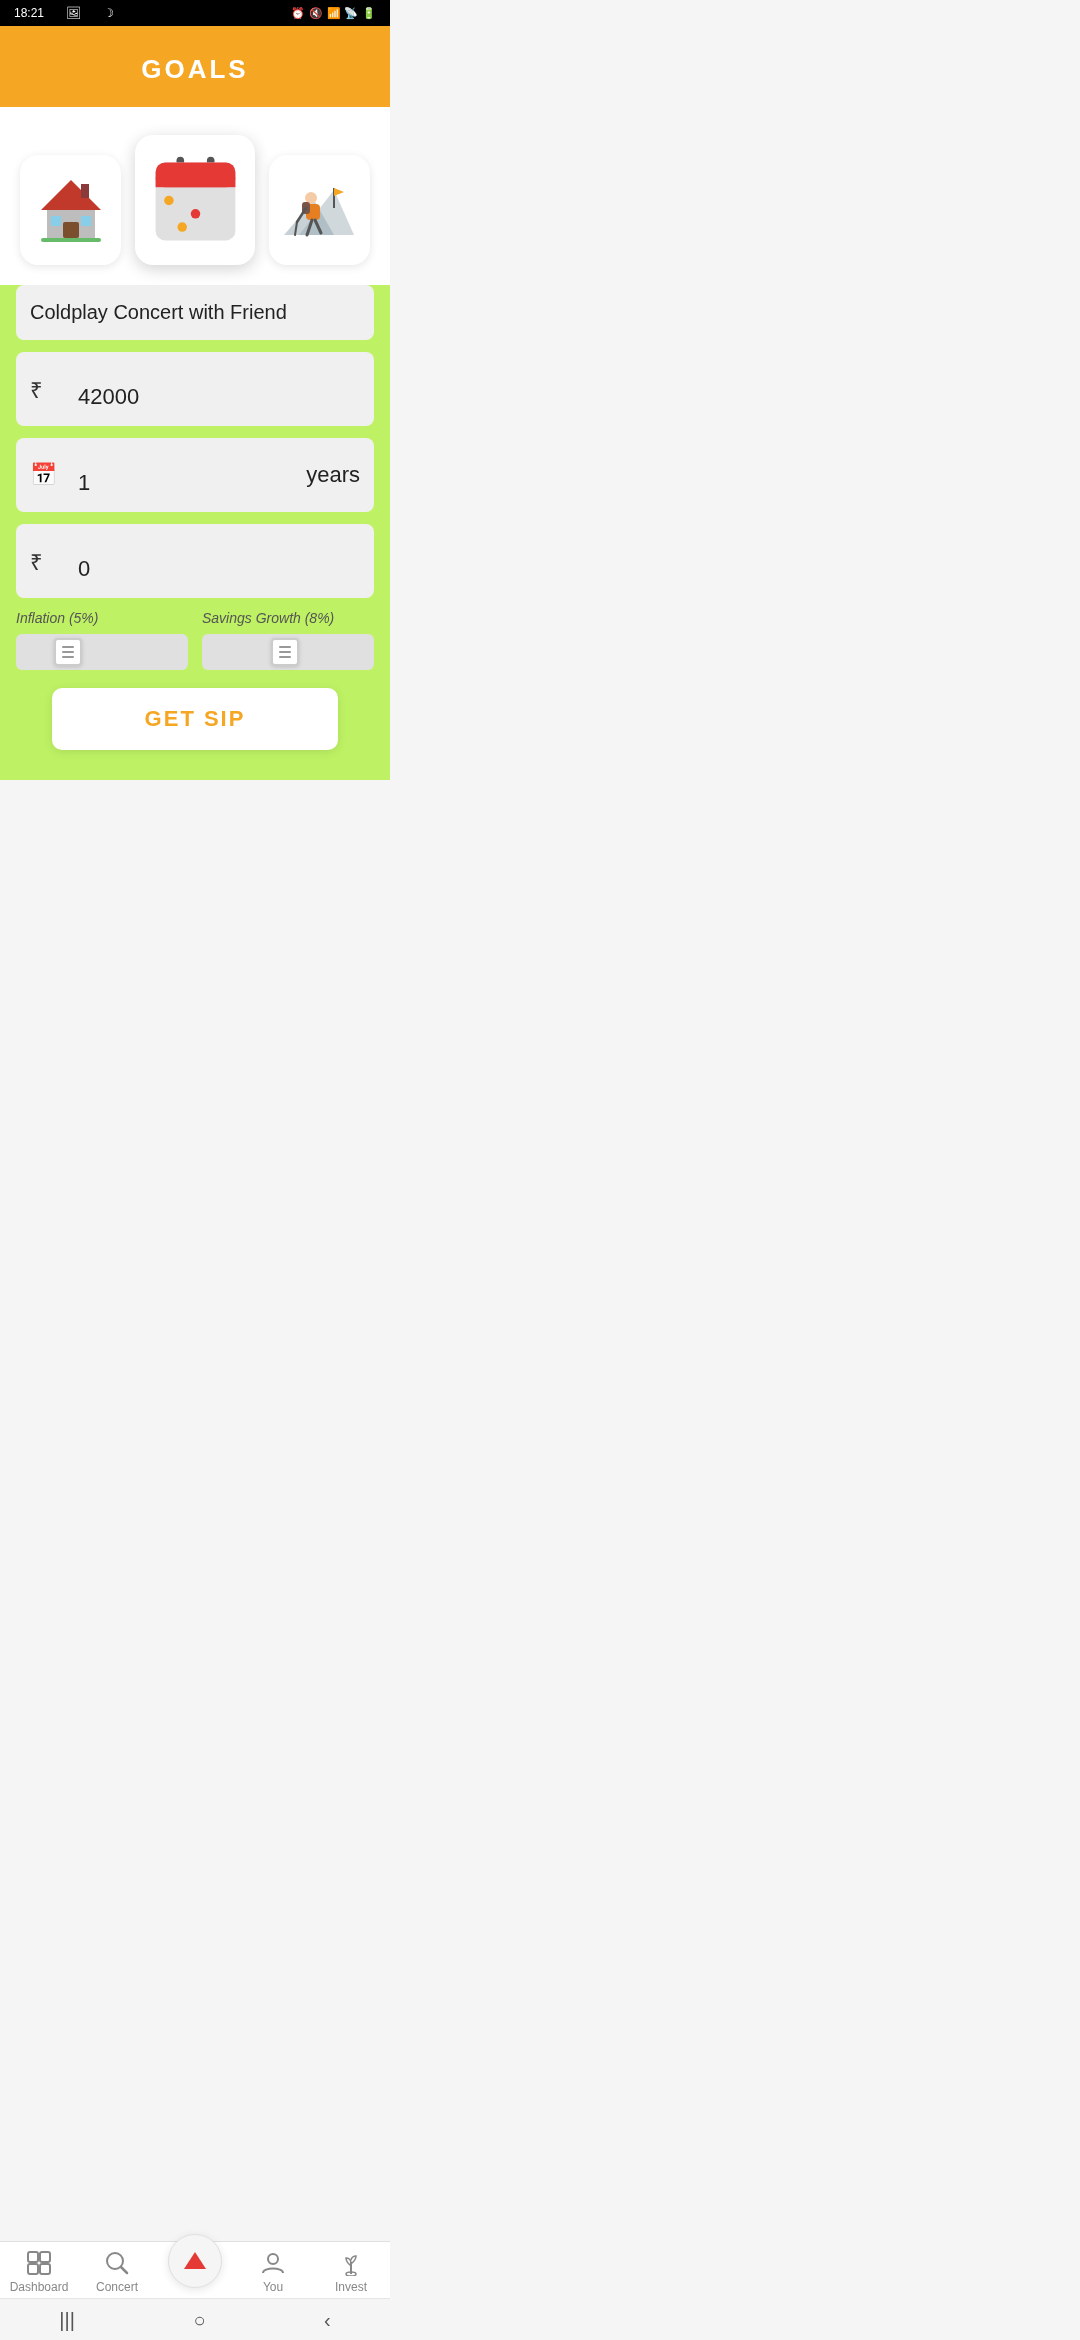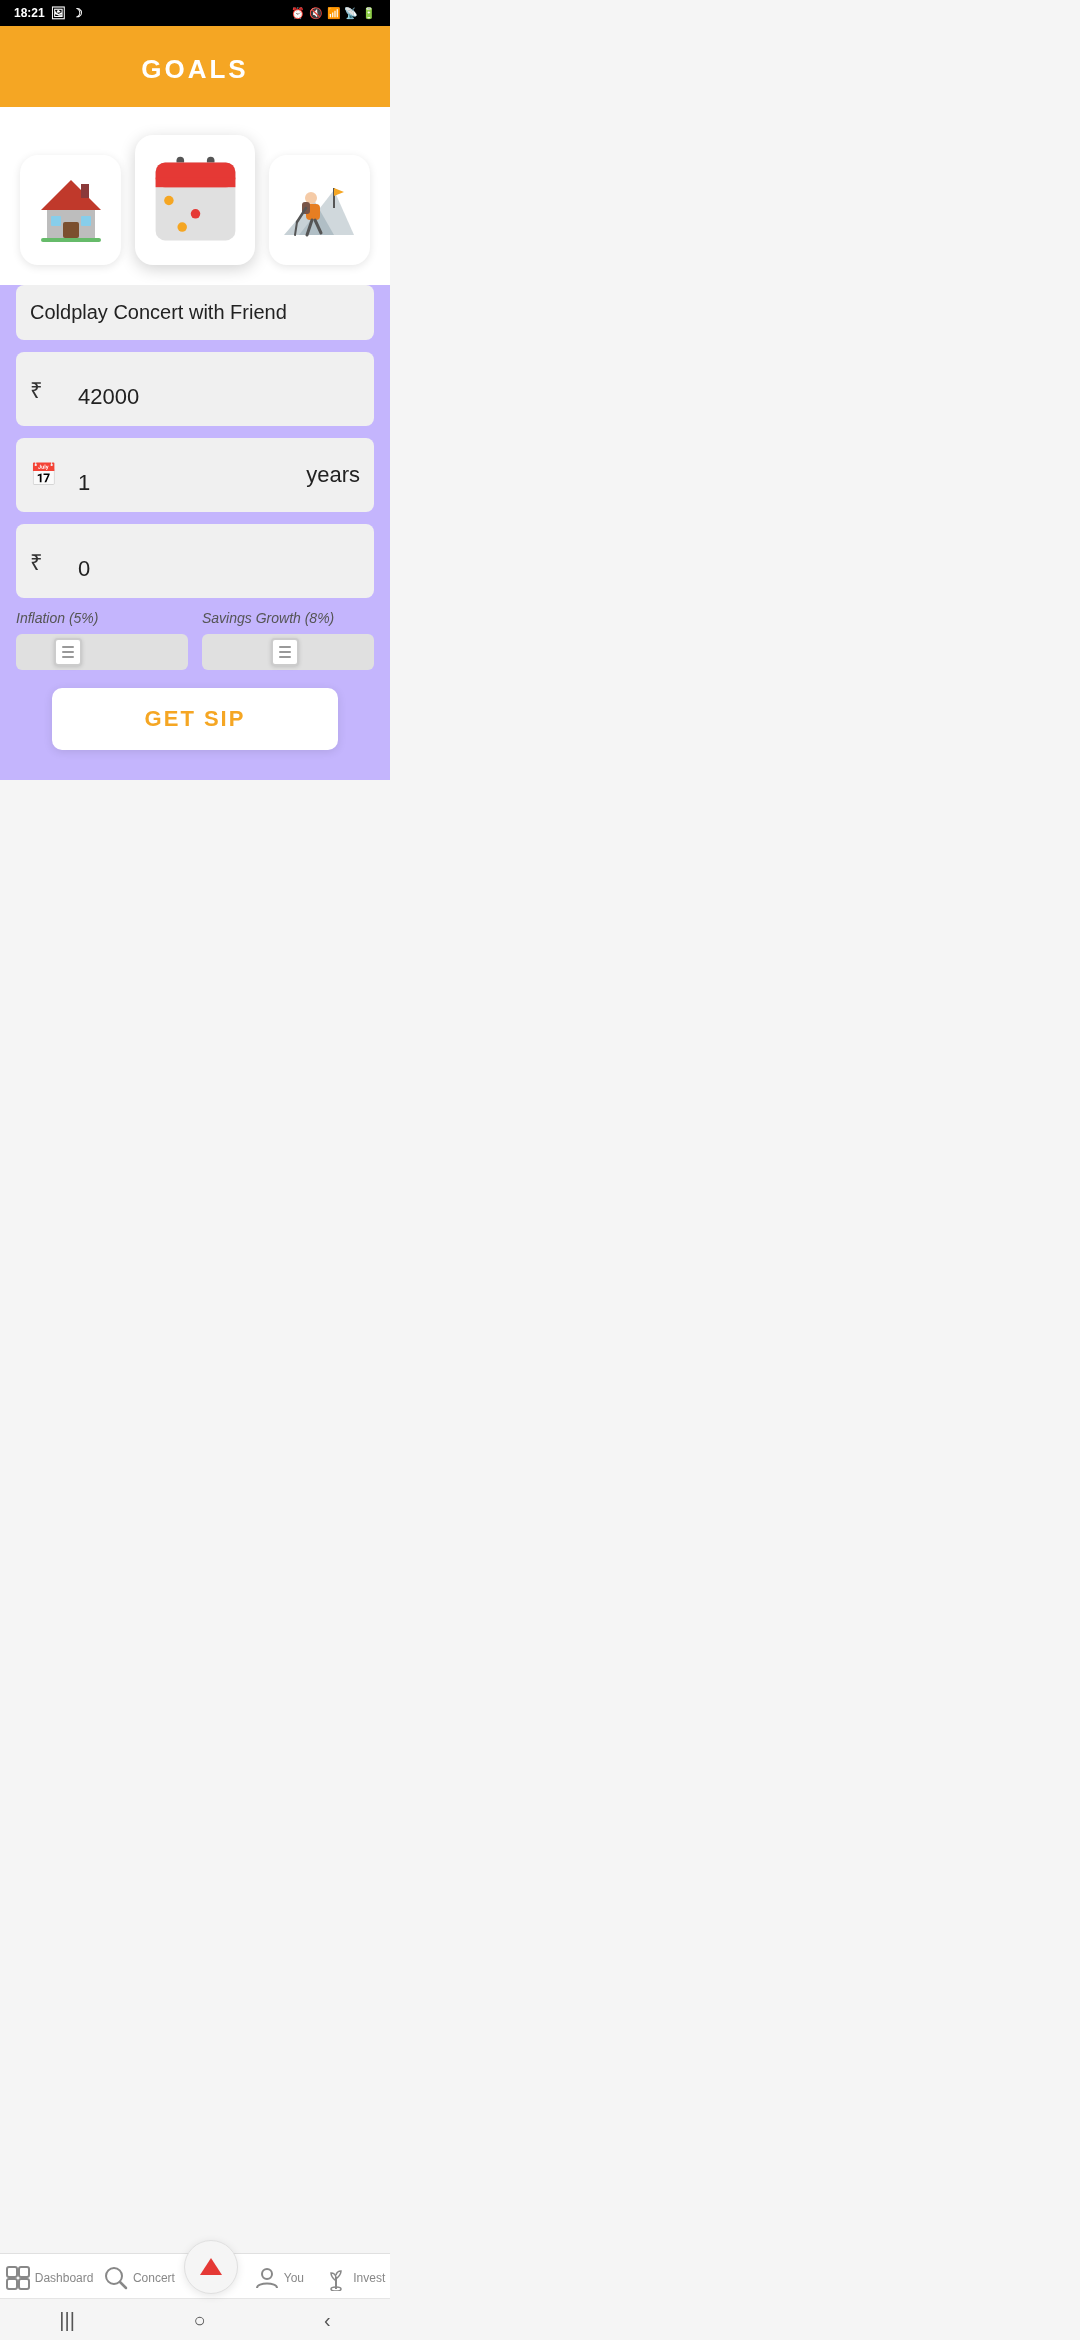--- a/index.html
+++ b/index.html
@@ -18,21 +18,21 @@
     .status-bar {
       background: #000;
       color: #fff;
       display: flex;
       justify-content: space-between;
       align-items: center;
       padding: 4px 14px;
       font-size: 12px;
       height: 26px;
     }
-    .status-left { font-weight: 700; display: flex; align-items: center; gap: 6px; }
+    .status-left { font-weight: 400; display: flex; align-items: center; gap: 22px; }
     .status-right { display: flex; align-items: center; gap: 4px; font-size: 11px; }
 
     
     .header {
       background: #F5A623;
       text-align: center;
       padding: 28px 0 22px;
     }
     .header-title {
       color: #fff;
@@ -74,21 +74,21 @@
       width: 80px;
       height: 80px;
     }
     .cat-card.large .calendar-svg {
       width: 95px;
       height: 95px;
     }
 
     
     .form-area {
-      background: #c4b5fd;
+      background: #bef264;
       padding: 0 16px 10px;
     }
 
     .input-row {
       display: flex;
       align-items: center;
       background: #F0F0F0;
       border-radius: 8px;
       padding: 16px 14px;
       margin-bottom: 12px;
@@ -202,21 +202,21 @@
       border-top: 1px solid #e0e0e0;
     }
     .nav-row {
       display: flex;
       justify-content: space-around;
       align-items: center;
       padding: 8px 0 4px;
     }
     .nav-item {
       display: flex;
-      flex-direction: row;
+      flex-direction: column;
       align-items: center;
       font-size: 12px;
       color: #888;
       cursor: pointer;
       min-width: 60px;
       gap: 4px;
     }
     .nav-item.center-btn {
       margin-top: -22px;
     }

